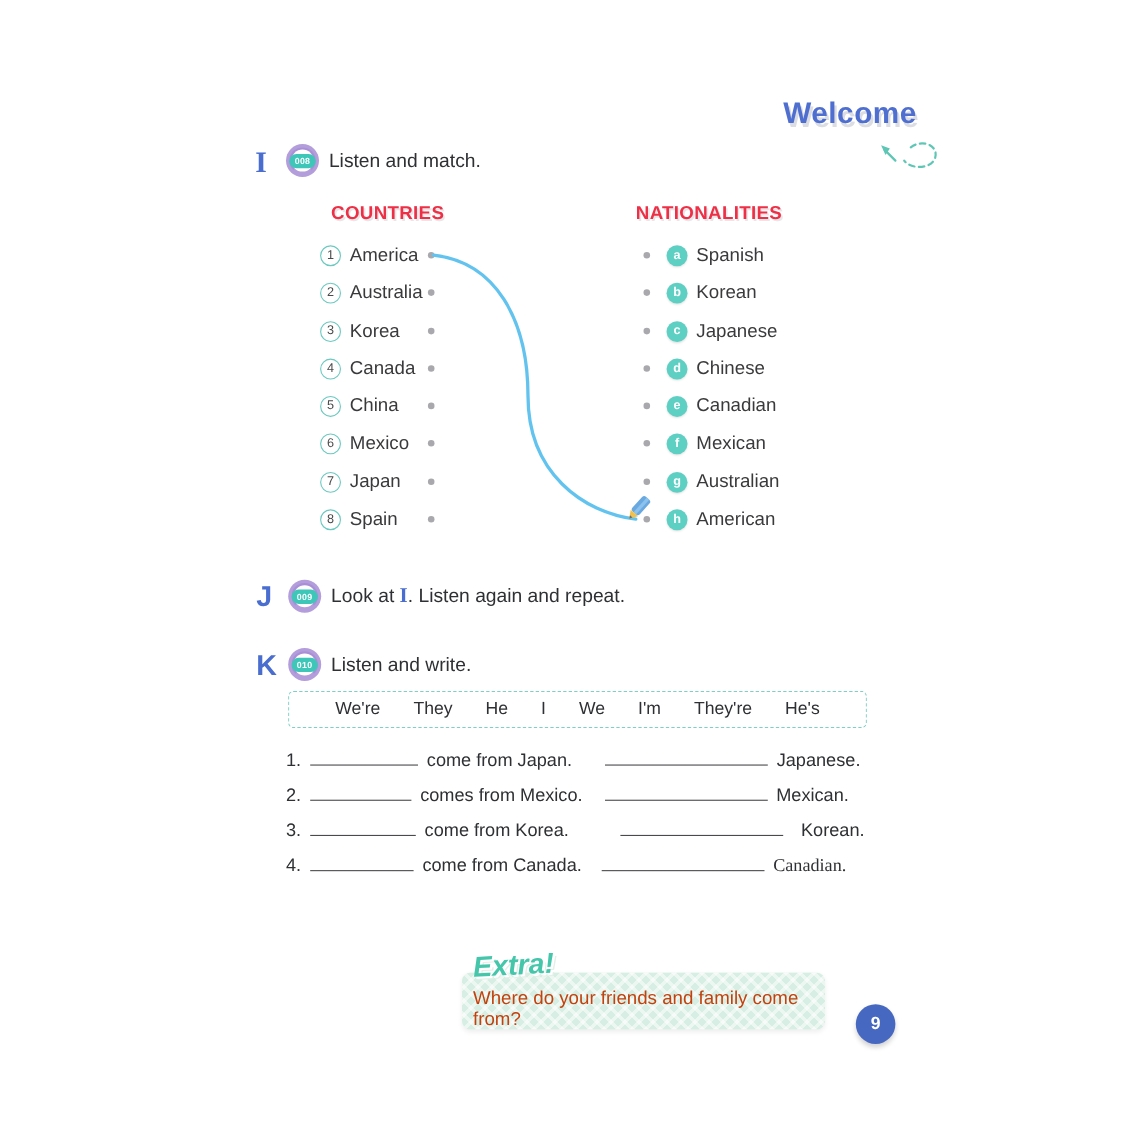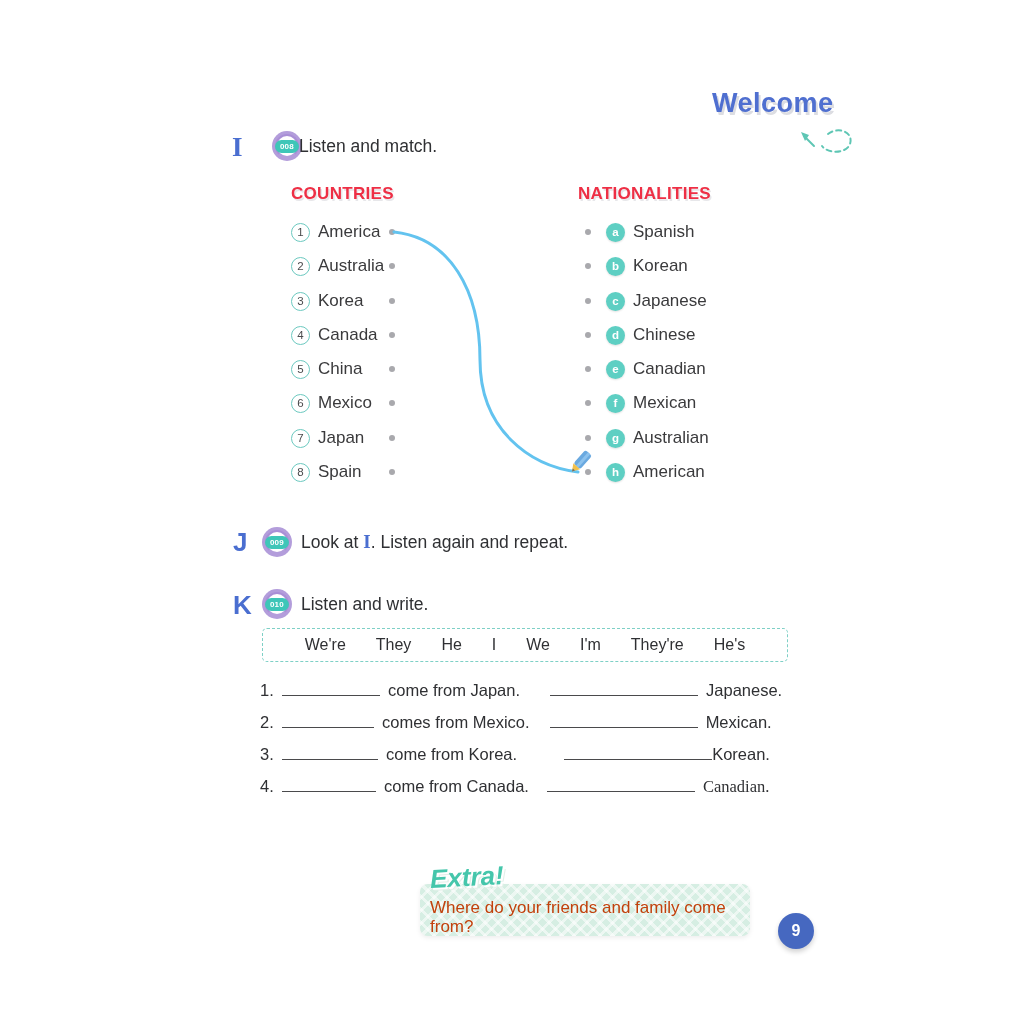--- a/index.html
+++ b/index.html
@@ -129,27 +129,27 @@
 <div class="page">
 
   <div class="welcome">Welcome</div>
   <svg class="welcome-arrow" width="62" height="34">
     <path d="M30 12 C40 4, 56 10, 52 22 C48 32, 30 32, 24 24" fill="none" stroke="#5ec6b4" stroke-width="2" stroke-dasharray="5 4" stroke-linecap="round"></path>
     <path d="M16 24 L6 14" fill="none" stroke="#5ec6b4" stroke-width="2" stroke-linecap="round"></path>
     <path d="M3 10 L11 13 L7 19 Z" fill="#5ec6b4"></path>
   </svg>
 
   <div class="seclet serif" style="left:232px;top:132px;">I</div>
-  <div class="audio" style="left:260px;top:131px;margin-left:12px;">
+  <div class="audio" style="left:260px;top:131px;">
     <div class="hp"></div>
     <div class="pill">008</div>
   </div>
   <div class="instr" style="left:299px;top:136px;">Listen and match.</div>
 
-  <div class="colhead" style="left:291px;top:184px;">COUNTRIES</div>
+  <div class="colhead" style="left:301px;top:184px;">COUNTRIES</div>
   <div class="colhead" style="left:578px;top:184px;">NATIONALITIES</div>
 
   <div class="mrow" style="left:291px;top:219px;">
       <span class="numcirc">1</span>
       <span>America</span>
     </div>
   <div class="mrow" style="left:291px;top:253px;">
       <span class="numcirc">2</span>
       <span>Australia</span>
     </div>
@@ -279,21 +279,21 @@
     <span class="blank" style="width:92px;"></span>
     <span style="margin-left:8px;">comes from Mexico.</span>
     <span class="blank" style="width:148px;margin-left:20px;"></span>
     <span style="margin-left:8px;">Mexican.</span>
   </div>
   <div class="srow" style="left:260px;top:744px;">
     <span class="snum">3.</span>
     <span class="blank" style="width:96px;"></span>
     <span style="margin-left:8px;">come from Korea.</span>
     <span class="blank" style="width:148px;margin-left:47px;"></span>
-    <span style="margin-left:0;">Korean.</span>
+    <span style="margin-left:16px;">Korean.</span>
   </div>
   <div class="srow" style="left:260px;top:776px;">
     <span class="snum">4.</span>
     <span class="blank" style="width:94px;"></span>
     <span style="margin-left:8px;">come from Canada.</span>
     <span class="blank" style="width:148px;margin-left:18px;"></span>
     <span style="margin-left:8px;font-family:Liberation Serif, serif;">Canadian.</span>
   </div>
 
   <div class="extrabox"></div>

